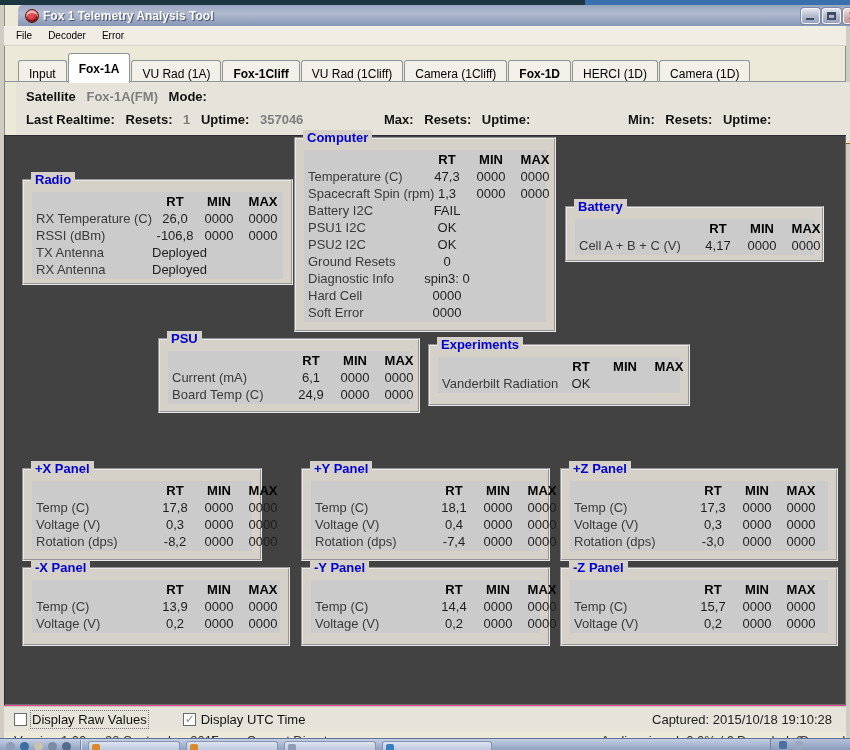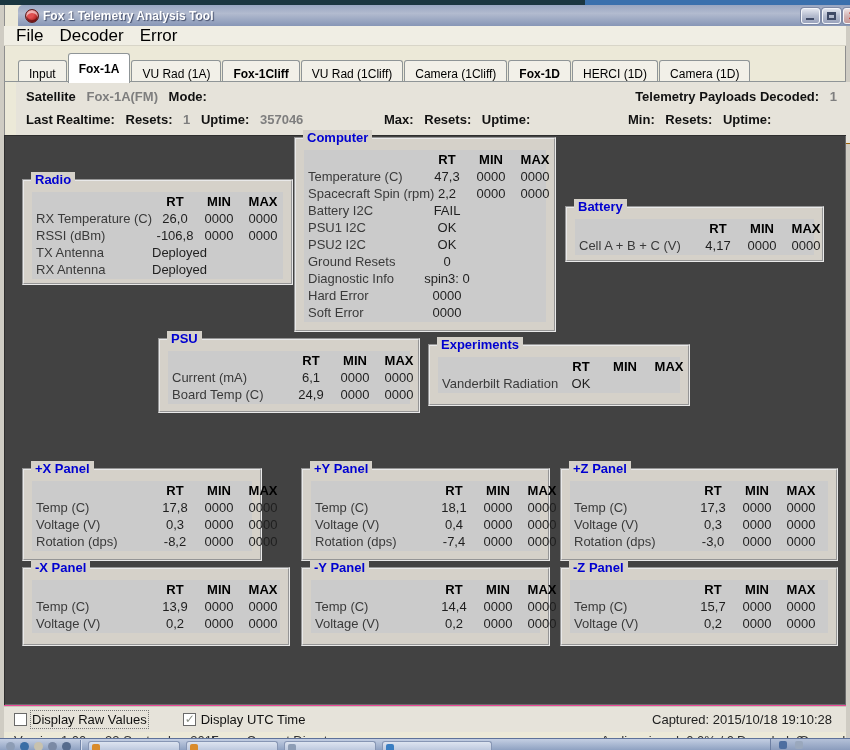--- a/index.html
+++ b/index.html
@@ -30,21 +30,21 @@
     background:linear-gradient(#e3e6ef, #b4bbce 50%, #9aa3bc); box-shadow:0 0 0 1px #7e89a5;
     position:relative; cursor:pointer; }
   .win-btn .glyph-min { position:absolute; left:4px; bottom:3px; width:8px; height:2px; background:#3f4a66; }
   .win-btn .glyph-max { position:absolute; left:4px; top:3px; width:9px; height:8px; border:2px solid #3f4a66; border-top-width:3px; }
   .win-btn.close .glyph-x { position:absolute; left:0; top:0; width:100%; height:100%;
     color:#c22a1e; font-weight:bold; font-size:12px; line-height:15px; text-align:center; }
   .win-btn.close { background:linear-gradient(#f0e3e3, #d3b4b4 50%, #c59a9a); }
 
   .menubar { position:absolute; left:0; top:21px; width:842px; height:20px; background:#f0eee4;
     border-bottom:1px solid #d8d5c8; display:flex; align-items:center; padding-left:4px; }
-  .menu-item { font-size:17px; color:#000; padding:2px 8px; cursor:default; }
+  .menu-item { font-size:10px; color:#000; padding:2px 8px; cursor:default; }
 
   
   .tabbar { position:absolute; left:0; top:43px; width:766px; height:34px; padding:6px 0 0 14px; }
   .tab { display:inline-block; vertical-align:bottom; font-size:12px; color:#000; background:#f2f0e8;
     border:1px solid #8f9597; border-bottom:none; border-radius:3px 3px 0 0;
     padding:6px 10px 5px 10px; margin-right:1px; position:relative; top:2px; cursor:pointer; }
   .tab.bold { font-weight:bold; }
   .tab.selected { background:#fff; top:-1px; padding-top:8px; padding-bottom:7px; z-index:2;
     box-shadow:inset 0 2px 0 #fdfdfd; }
   .tab-strip-line { position:absolute; left:0; top:76px; width:842px; height:1px; background:#8f9597; }
@@ -145,24 +145,20 @@
 
     <div class="tabbar" id="tabbar"><span class="tab">Input</span><span class="tab selected bold">Fox-1A</span><span class="tab">VU Rad (1A)</span><span class="tab bold">Fox-1Cliff</span><span class="tab">VU Rad (1Cliff)</span><span class="tab">Camera (1Cliff)</span><span class="tab bold">Fox-1D</span><span class="tab">HERCI (1D)</span><span class="tab">Camera (1D)</span><span class="tab">Measurements</span></div>
     <div class="tab-strip-line"></div>
 
     <div class="header-panel">
       <div class="hrow hrow1">
         <span class="hgroup g-sat">
           <span class="hlabel">Satellite</span>
           <span class="hvalue">Fox-1A(FM)</span>
           <span class="hlabel">Mode:</span>
-        </span>
-        <span class="hgroup g-decoded">
-          <span class="hlabel">Telemetry Payloads Decoded:</span>
-          <span class="hvalue">1</span>
         </span>
       </div>
       <div class="hrow hrow2">
         <span class="hgroup g-rt">
           <span class="hlabel">Last Realtime:</span>
           <span class="hlabel">Resets:</span>
           <span class="hvalue">1</span>
           <span class="hlabel">Uptime:</span>
           <span class="hvalue">357046</span>
         </span>
@@ -276,21 +272,21 @@
           <span class="val">MAX</span>
         </div>
         <div class="prow">
           <span class="lab">Temperature (C)</span>
           <span class="val">47,3</span>
           <span class="val">0000</span>
           <span class="val">0000</span>
         </div>
         <div class="prow">
           <span class="lab">Spacecraft Spin (rpm)</span>
-          <span class="val">2,2</span>
+          <span class="val">1,3</span>
           <span class="val">0000</span>
           <span class="val">0000</span>
         </div>
         <div class="prow">
           <span class="lab">Battery I2C</span>
           <span class="val">FAIL</span>
           <span class="val"></span>
           <span class="val"></span>
         </div>
         <div class="prow">
@@ -311,21 +307,21 @@
           <span class="val"></span>
           <span class="val"></span>
         </div>
         <div class="prow">
           <span class="lab">Diagnostic Info</span>
           <span class="val">spin3: 0</span>
           <span class="val"></span>
           <span class="val"></span>
         </div>
         <div class="prow">
-          <span class="lab">Hard Error</span>
+          <span class="lab">Hard Cell</span>
           <span class="val">0000</span>
           <span class="val"></span>
           <span class="val"></span>
         </div>
         <div class="prow">
           <span class="lab">Soft Error</span>
           <span class="val">0000</span>
           <span class="val"></span>
           <span class="val"></span>
         </div>

